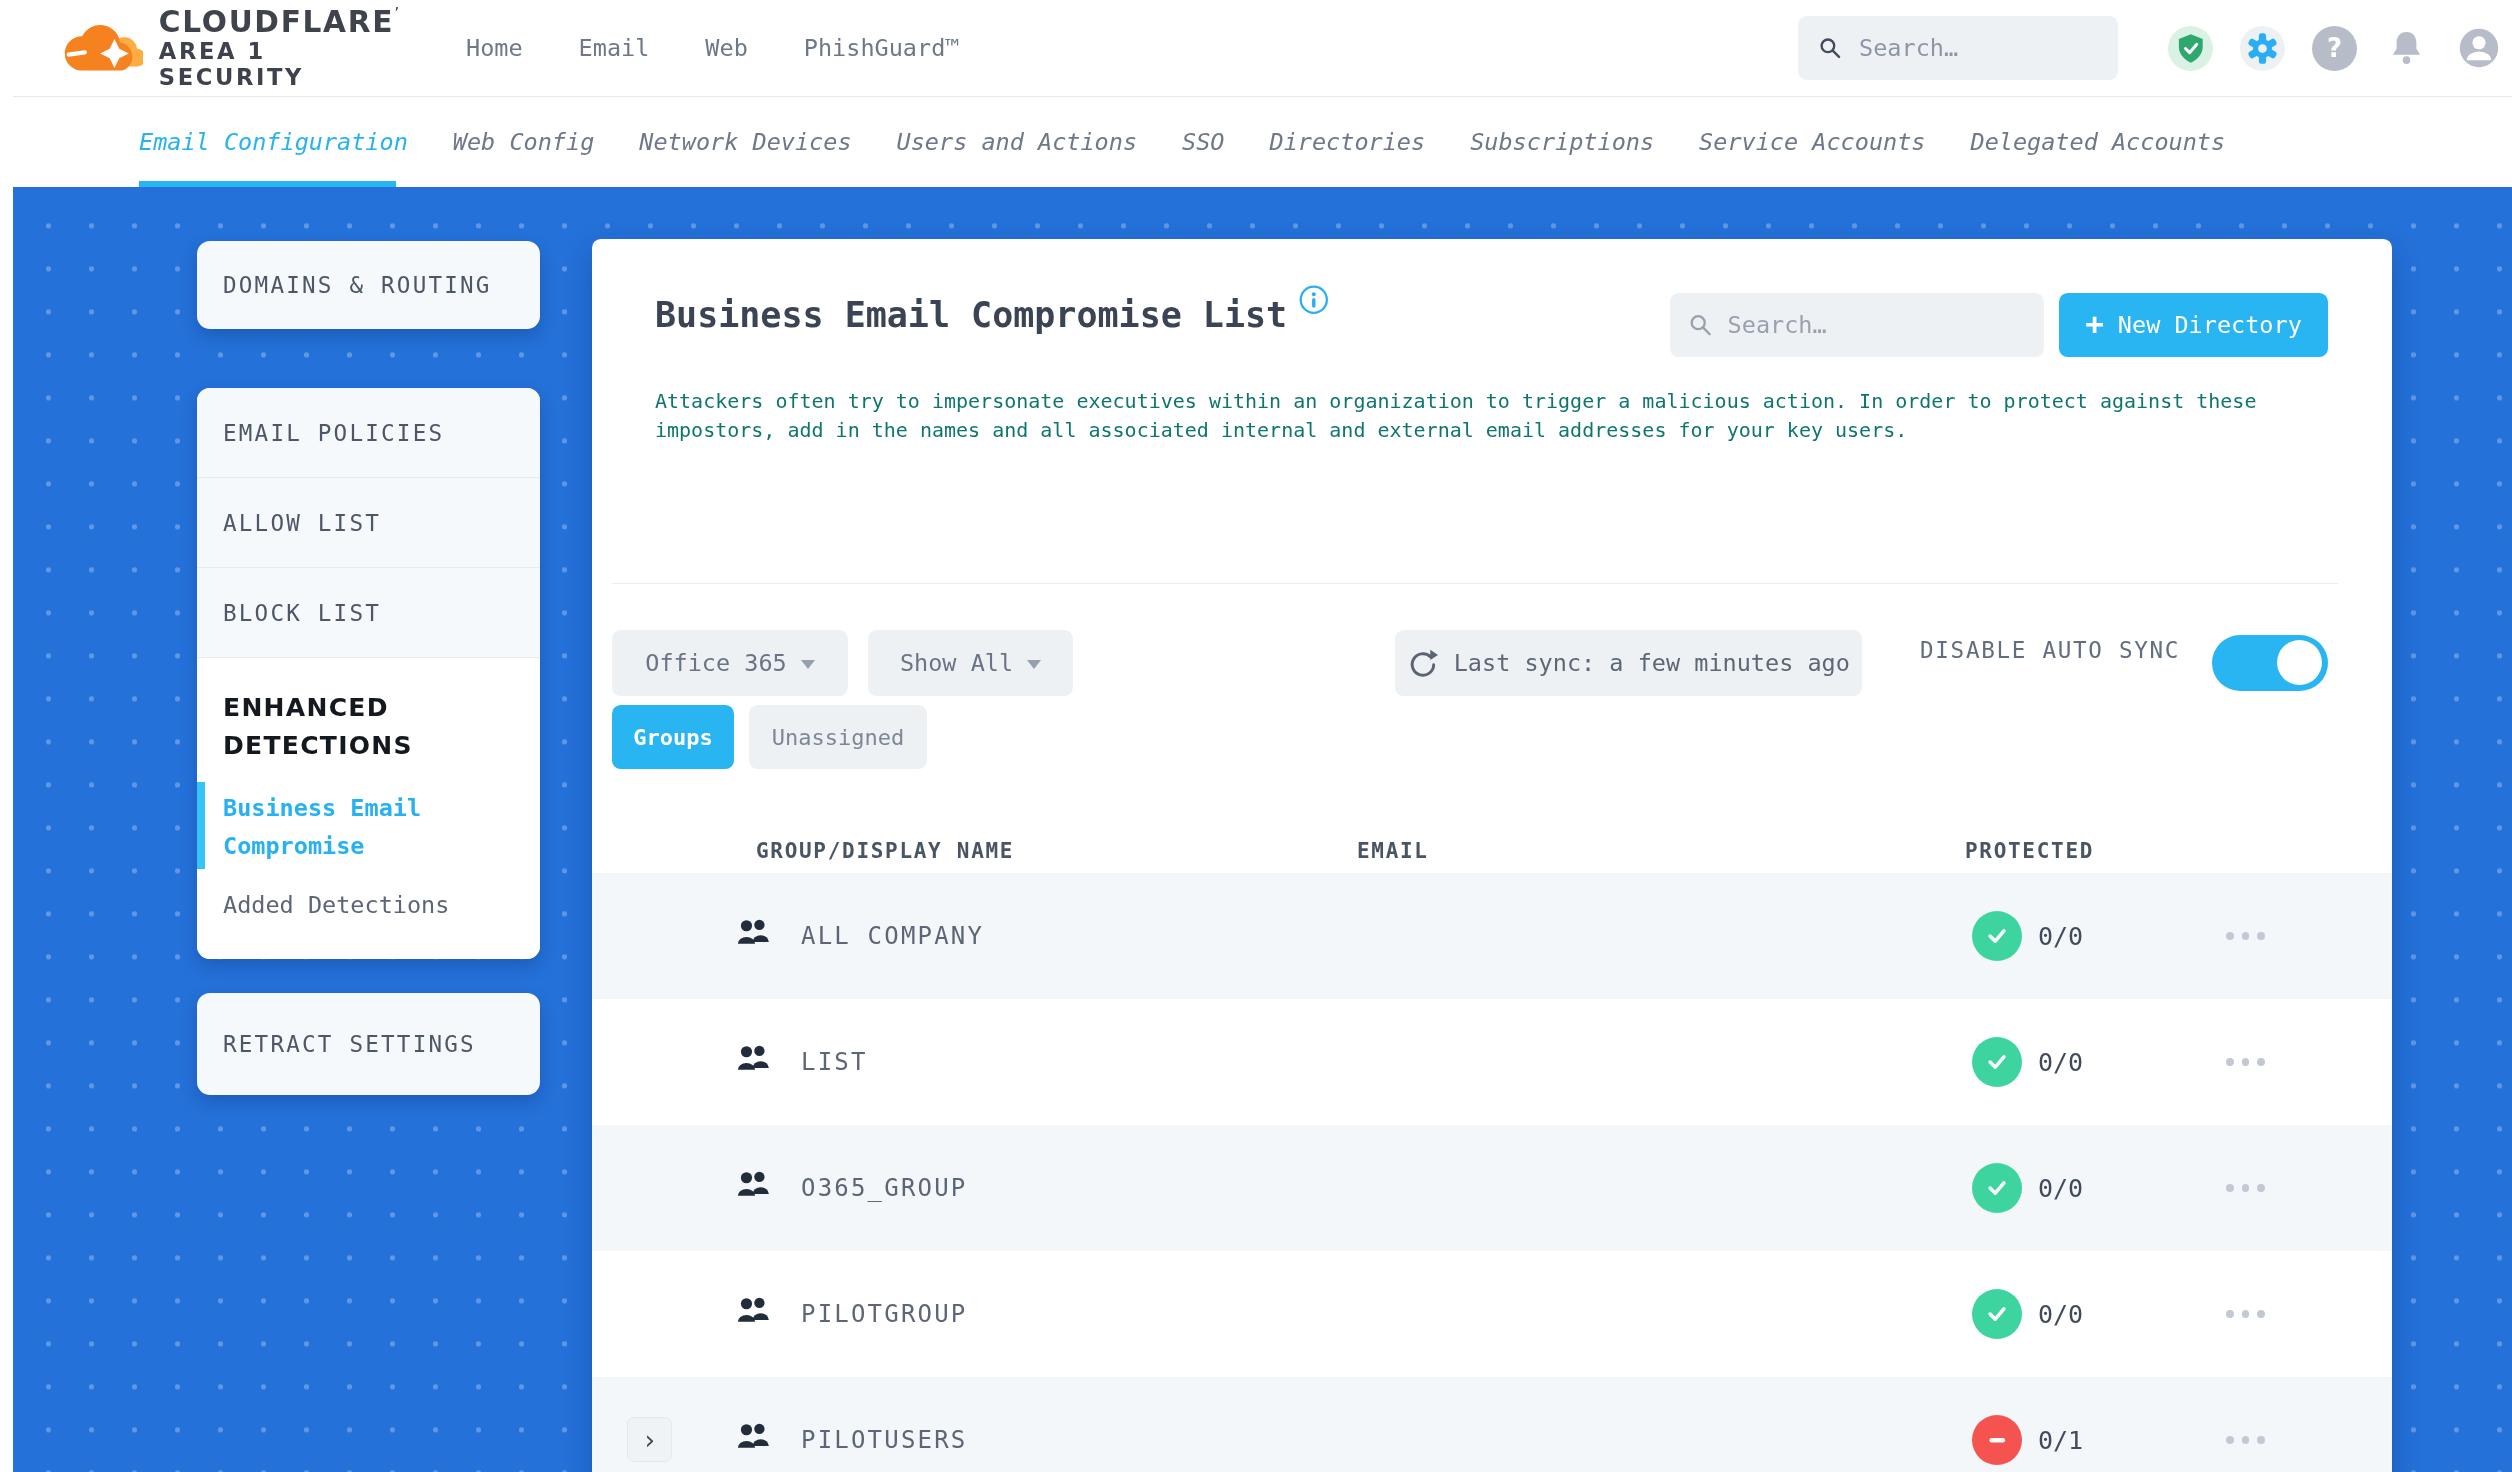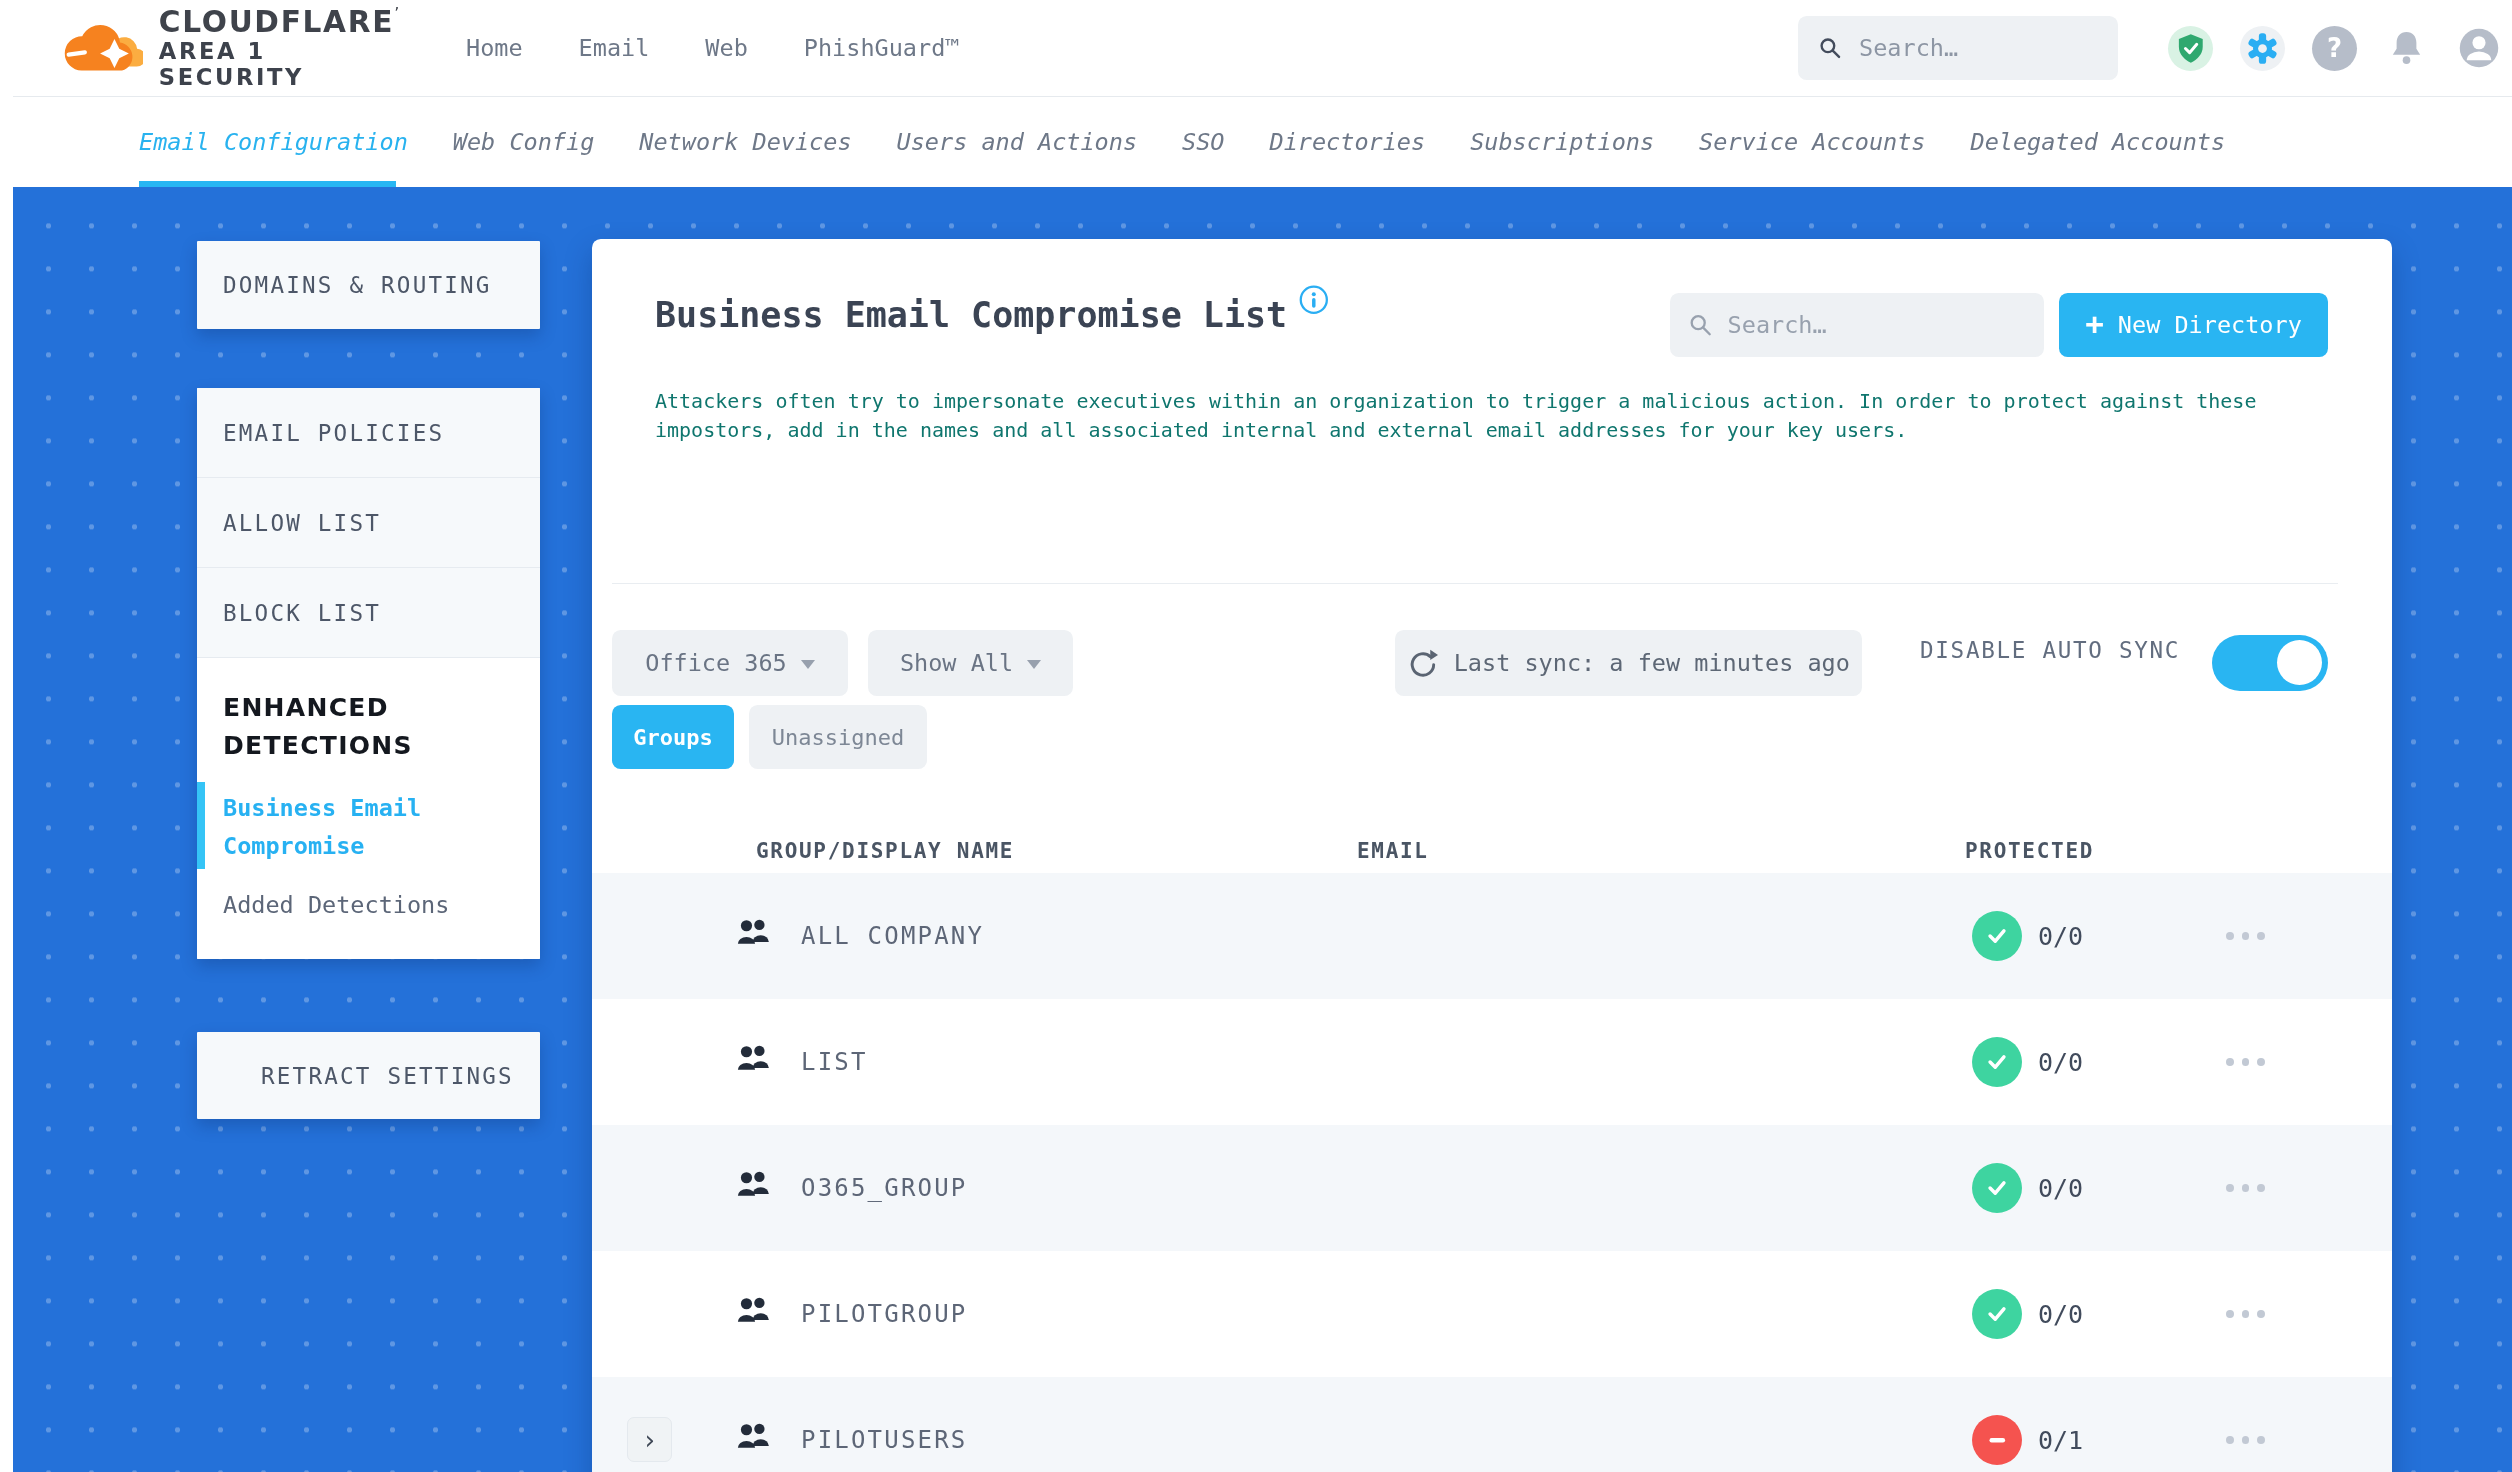--- a/index.html
+++ b/index.html
@@ -36,25 +36,25 @@
   .snav-item { position:relative; font-size:23.5px; color:#6e7888; height:90px; display:flex; align-items:center; cursor:pointer; }
   .snav-item.active { color:#28b2ef; }
   .snav-item.active::after { content:""; position:absolute; left:0; right:12px; bottom:0; height:6px; background:#28b6f3; }
 
   
   .workspace { position:relative; height:1285px; background-color:#2471d9;
       background-image:radial-gradient(circle, rgba(255,255,255,.27) 2.3px, transparent 3px);
       background-size:43px 43px; background-position:14px 17.4px; }
 
   
-  .side-card { position:absolute; left:184px; width:343px; background:#f6f9fb; border-radius:1px;
+  .side-card { position:absolute; left:184px; width:343px; background:#f6f9fb; border-radius:13px;
                box-shadow:0 7px 15.6px rgba(8,35,90,.25); overflow:hidden; }
   .card-domains { top:54px; height:88px; display:flex; align-items:center; }
   .card-policies { top:201px; }
-  .card-retract { top:845px; height:87px; display:flex; align-items:center;padding-left:38px; }
+  .card-retract { top:806px; height:102px; display:flex; align-items:center; }
   .side-label { padding-left:26px; font-size:22.6px; letter-spacing:2.2px; color:#4d5768; }
   .side-item { height:90px; display:flex; align-items:center; background:#f6f9fb; border-bottom:1.7px solid #e6ebf0; cursor:pointer; }
   .enhanced { background:#fff; padding:31px 26px 40px 26px; }
   .enhanced-title { font-family:"DejaVu Sans",sans-serif; font-weight:800; font-size:25px; line-height:38px;
                     letter-spacing:1.3px; color:#14181f; }
   .bec-item { position:relative; margin-top:24px; font-size:23.5px; font-weight:bold; line-height:38px;
               color:#27b1f2; cursor:pointer; }
   .bec-bar { position:absolute; left:-26px; top:-7px; bottom:-3.5px; width:7.8px; background:#35c4f6; }
   .added-item { margin-top:26px; font-size:23.5px; color:#5c6678; cursor:pointer; }
 

